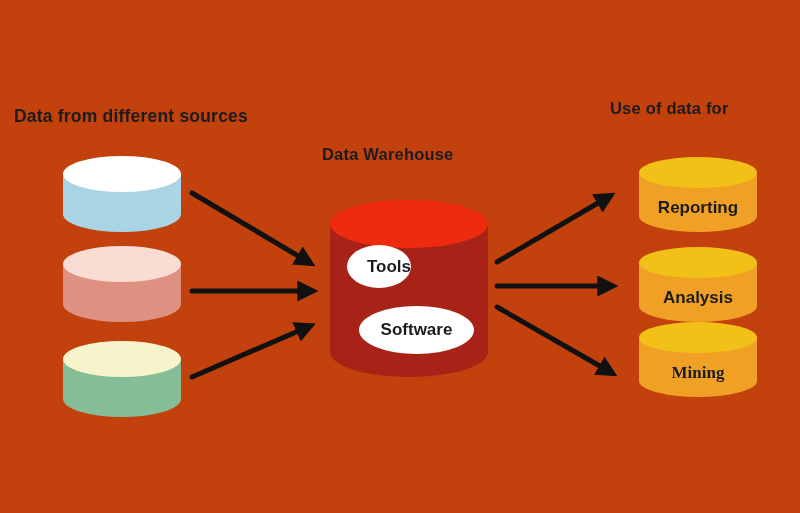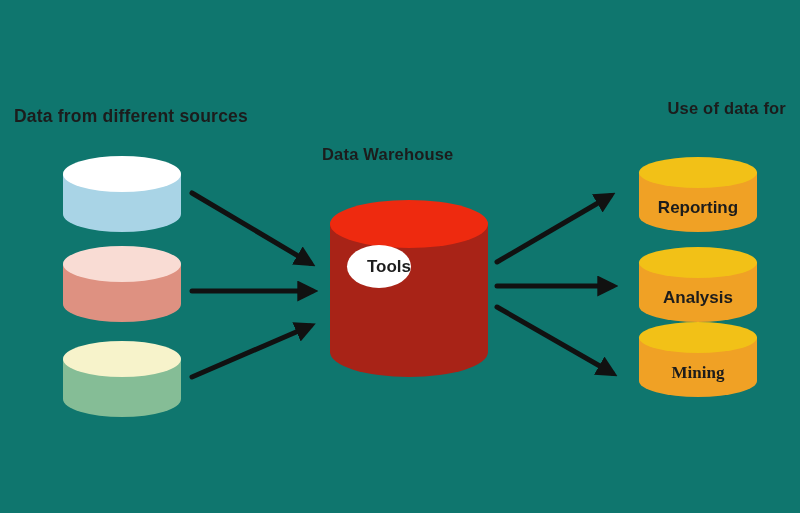--- a/index.html
+++ b/index.html
@@ -12,21 +12,21 @@
     overflow: hidden;
   }
 
   .title {
     position: absolute;
     font-weight: 700;
     letter-spacing: 0.2px;
   }
   .sources-title   { left: 14px;  top: 106px; font-size: 17.5px; }
   .warehouse-title { left: 322px; top: 145px; width: 174px; font-size: 16.5px; }
-  .uses-title      { left: 610px; top: 99px;  width: 176px; text-align: right; font-size: 16.5px; }
+  .uses-title      { left: 610px; top: 99px;  width: 176px; text-align: left; font-size: 16.5px; }
 
   
   .cyl { position: absolute; }
   .cyl-body {
     position: absolute;
     left: 0; right: 0; bottom: 0;
   }
   .cyl-top {
     position: absolute;
     left: 0; right: 0; top: 0;
@@ -82,21 +82,21 @@
   .arrow-layer {
     position: absolute;
     left: 0; top: 0;
     width: 800px; height: 513px;
     pointer-events: none;
   }
 </style>
 </head>
 <body>
 
-<div class="canvas" style="background: #0f766e; color: rgb(28, 28, 28);">
+<div class="canvas" style="background: #c2410c; color: rgb(28, 28, 28);">
 
   <div class="title sources-title">Data from different sources</div>
   <div class="title warehouse-title">Data Warehouse</div>
   <div class="title uses-title">Use of data for</div>
 
   <div class="cyl cyl-sm src-1">
     <div class="cyl-body" style="background: rgb(169, 212, 230);"></div>
     <div class="cyl-top" style="background: rgb(255, 255, 255);"></div>
   </div>
   <div class="cyl cyl-sm src-2">
@@ -106,20 +106,23 @@
   <div class="cyl cyl-sm src-3">
     <div class="cyl-body" style="background: rgb(133, 189, 150);"></div>
     <div class="cyl-top" style="background: rgb(247, 243, 203);"></div>
   </div>
 
   <div class="cyl warehouse-cyl">
     <div class="cyl-body" style="background: rgb(168, 35, 23);"></div>
     <div class="cyl-top" style="background: rgb(238, 42, 15);"></div>
     <div class="bubble bubble-tools" style="background: rgb(255, 255, 255);">
       <span>Tools</span>
+    </div>
+    <div class="bubble bubble-software" style="background: rgb(255, 255, 255);">
+      <span>Software</span>
     </div>
   </div>
 
   <div class="cyl cyl-use use-1">
     <div class="cyl-body" style="background: rgb(240, 161, 37);"></div>
     <div class="cyl-top" style="background: rgb(242, 193, 23);"></div>
     <div class="cyl-label">Reporting</div>
   </div>
   <div class="cyl cyl-use use-2">
     <div class="cyl-body" style="background: rgb(240, 161, 37);"></div>

